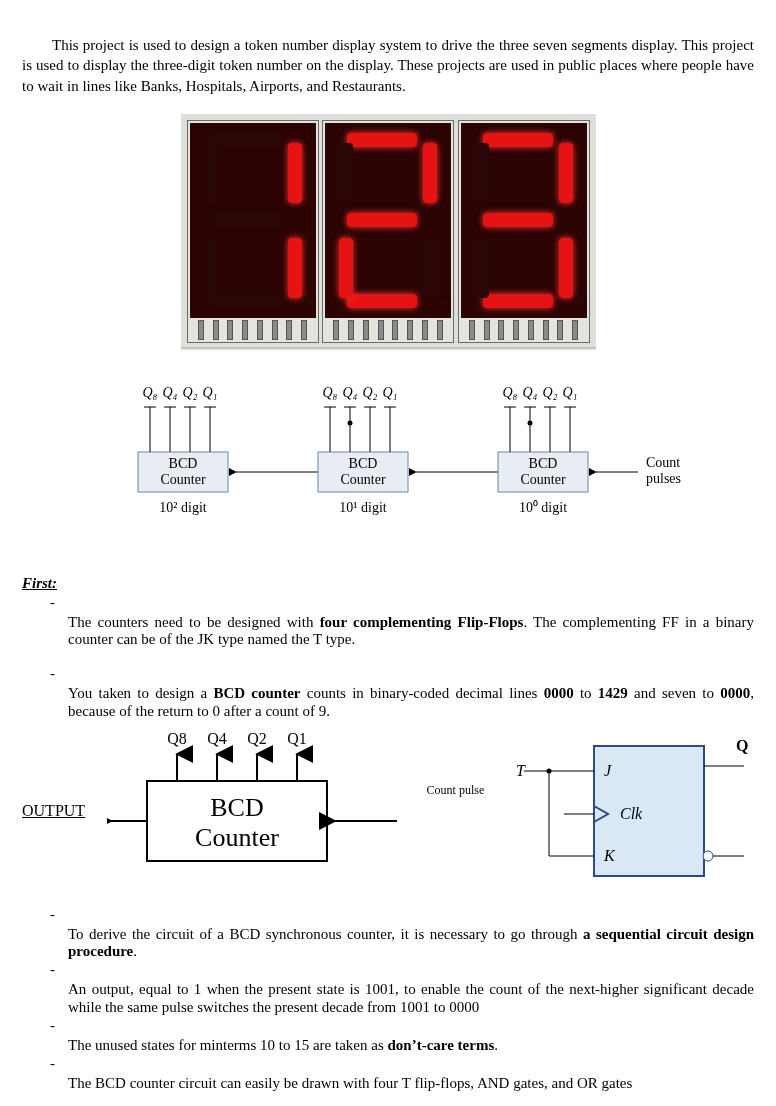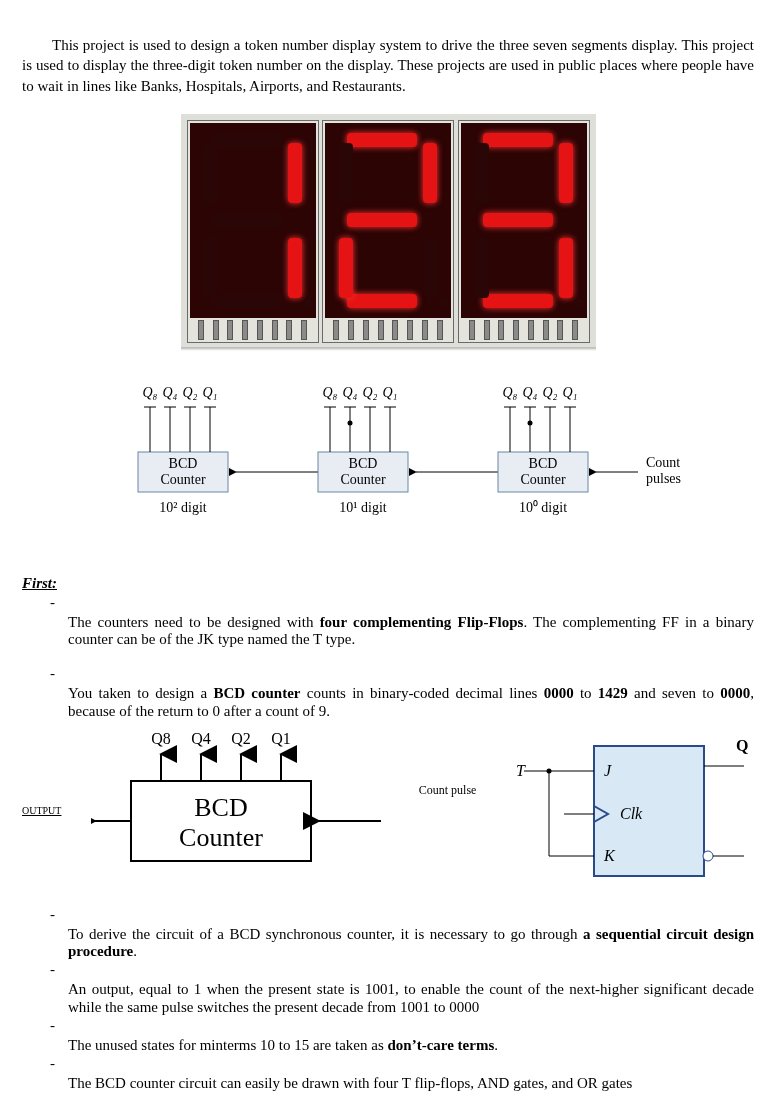--- a/index.html
+++ b/index.html
@@ -87,21 +87,21 @@
   .dash-list { margin:2px 0 0 28px; }
   .dash-item { display:flex; margin:1px 0; text-align:justify; line-height:1.15; }
   .dash-item .dash { width:18px; flex:none; }
   .dash-item .txt { flex:1;margin-top:20px; }
   .bold { font-weight:bold; }
   .num-item { margin:10px 0 6px 40px; font-weight:bold; }
   .spacer { height:14px; }
 
   
   .row-diagrams { display:flex; align-items:flex-start; justify-content:space-between; margin:6px 0 10px 0; }
-  .out-lbl { font-size:10px; text-decoration:underline; align-self:center; margin-right:8px; white-space:nowrap; }
+  .out-lbl { font-size:16px; text-decoration:underline; align-self:center; margin-right:8px; white-space:nowrap; }
   .single-svg {}
   .cp-lbl { font-size:12px; }
   .jk-svg {}
 
   .final-list { margin-top:8px; }
 </style>
 </head>
 <body>
 
 <p class="intro">This project is used to design a token number display system to drive the three seven segments display. This project is used to display the three-digit token number on the display. These projects are used in public places where people have to wait in lines like Banks, Hospitals, Airports, and Restaurants.</p>

